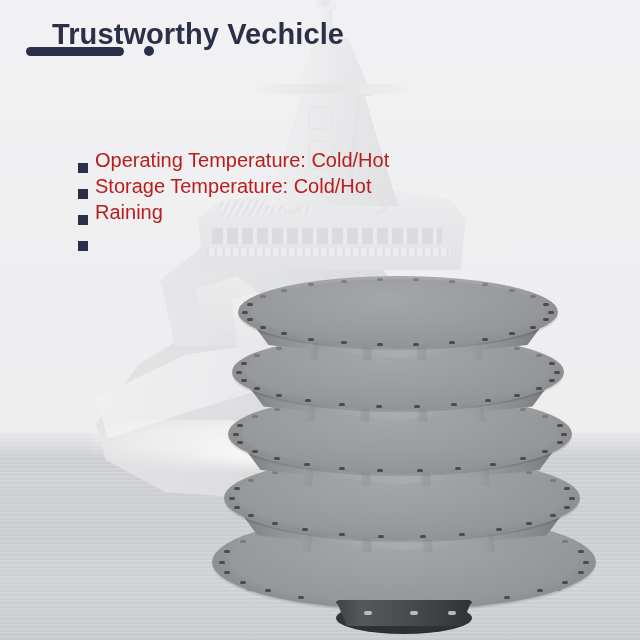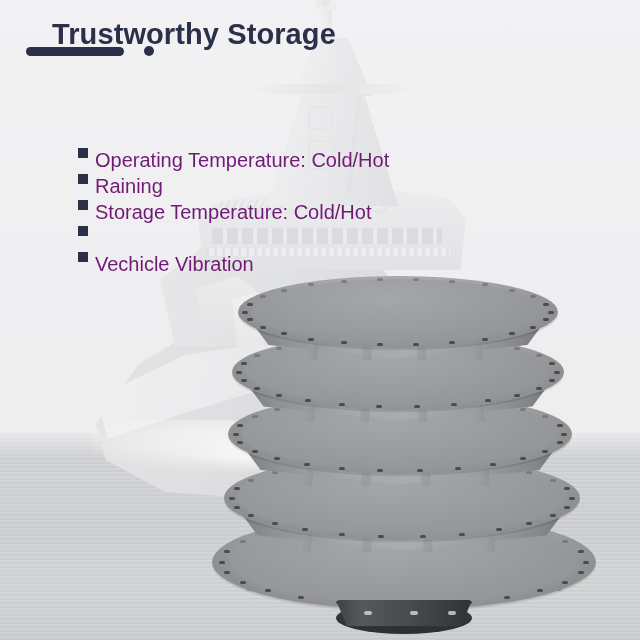--- a/index.html
+++ b/index.html
@@ -189,23 +189,23 @@
     width:10px; height:10px; border-radius:50%; background:#2b2f48;
     margin-left:20px;
   }
 
   
   .feature-list{
     position:absolute; left:78px; top:148px;
     display:flex; flex-direction:column; gap:1px;
   }
   .feature-item{
-    display:flex; align-items:flex-start;
+    display:flex; align-items:flex-end;
     height:25px;
-    color:#701a75;
+    color:#b91c1c;
     font-size:20px;
     line-height:25px;
     white-space:nowrap;
   }
   .bullet-square{
     width:10px; height:10px;
     background:#2b3048;
     margin-right:7px;
     flex:0 0 auto;
   }
@@ -487,42 +487,38 @@
         </div>
         <div class="mount-cap" style="left: 110px; top: 340px; width: 136px; height: 32px;"></div>
         <div class="mount" style="left: 110px; top: 338px; width: 136px; height: 26px; clip-path: polygon(0% 0%, 100% 0%, 92% 100%, 8% 100%);"></div>
         <div class="mount-bolt" style="left: 138px; top: 349px;"></div>
         <div class="mount-bolt" style="left: 184px; top: 349px;"></div>
         <div class="mount-bolt" style="left: 222px; top: 349px;"></div>
       </div>
   </div>
 
   <div class="header">
-    <div class="page-title">Trustworthy Storage</div>
+    <div class="page-title">Trustworthy Vechicle</div>
   </div>
   <div class="title-rule">
     <div class="rule-bar"></div>
     <div class="rule-dot"></div>
   </div>
 
   <div class="feature-list" id="feature-list">
       <div class="feature-item">
         <span class="bullet-square"></span>
         <span>Operating Temperature: Cold/Hot</span>
       </div>
       <div class="feature-item">
         <span class="bullet-square"></span>
+        <span>Storage Temperature: Cold/Hot</span>
+      </div>
+      <div class="feature-item">
+        <span class="bullet-square"></span>
         <span>Raining</span>
       </div>
       <div class="feature-item">
         <span class="bullet-square"></span>
-        <span>Storage Temperature: Cold/Hot</span>
-      </div>
-      <div class="feature-item">
-        <span class="bullet-square"></span>
-      </div>
-      <div class="feature-item">
-        <span class="bullet-square"></span>
-        <span>Vechicle Vibration</span>
       </div>
     </div>
 
 </div>
 
 </body></html>

